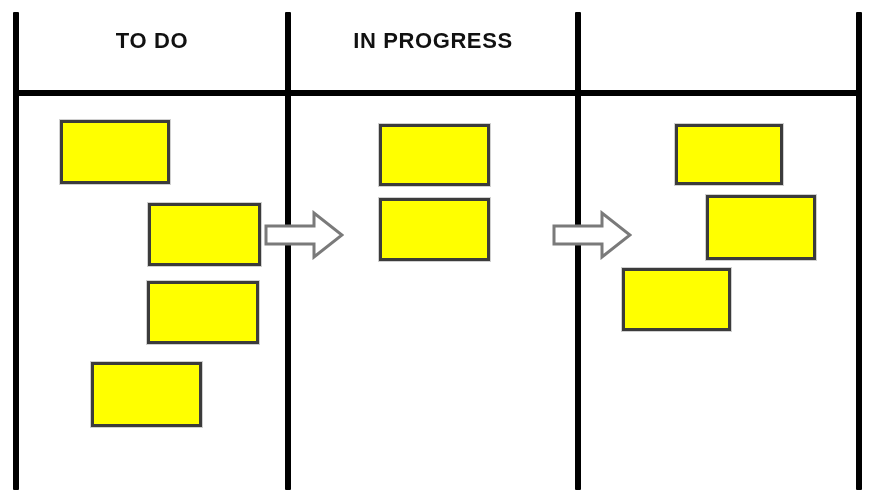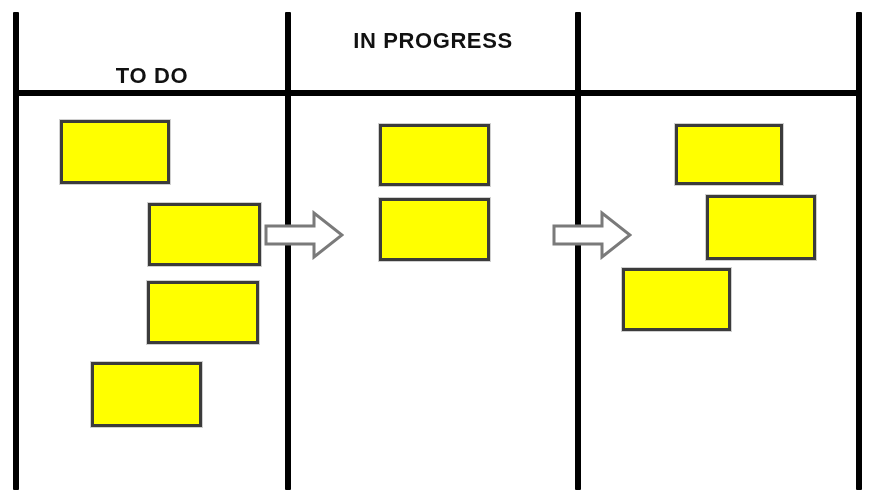--- a/index.html
+++ b/index.html
@@ -65,21 +65,21 @@
 
 <div id="board">
 
   <div class="vline" style="left:13px;top:12px;height:478px;"></div>
   <div class="vline" style="left:285px;top:12px;height:478px;"></div>
   <div class="vline" style="left:575px;top:12px;height:478px;"></div>
   <div class="vline" style="left:856px;top:12px;height:478px;"></div>
 
   <div class="hline" style="left:13px;top:90px;width:849px;"></div>
 
-  <div class="col-header" style="left:19px;width:266px;margin-top:35px;">TO DO</div>
+  <div class="col-header" style="left:19px;width:266px;">TO DO</div>
   <div class="col-header" style="left:291px;width:284px;">IN PROGRESS</div>
 
   <div class="card" style="left:60px;top:120px;width:110px;height:64px;"></div>
   <div class="card" style="left:148px;top:203px;width:113px;height:63px;"></div>
   <div class="card" style="left:147px;top:281px;width:112px;height:63px;"></div>
   <div class="card" style="left:91px;top:362px;width:111px;height:65px;"></div>
 
   <div class="card" style="left:379px;top:124px;width:111px;height:62px;"></div>
   <div class="card" style="left:379px;top:198px;width:111px;height:63px;"></div>
 

